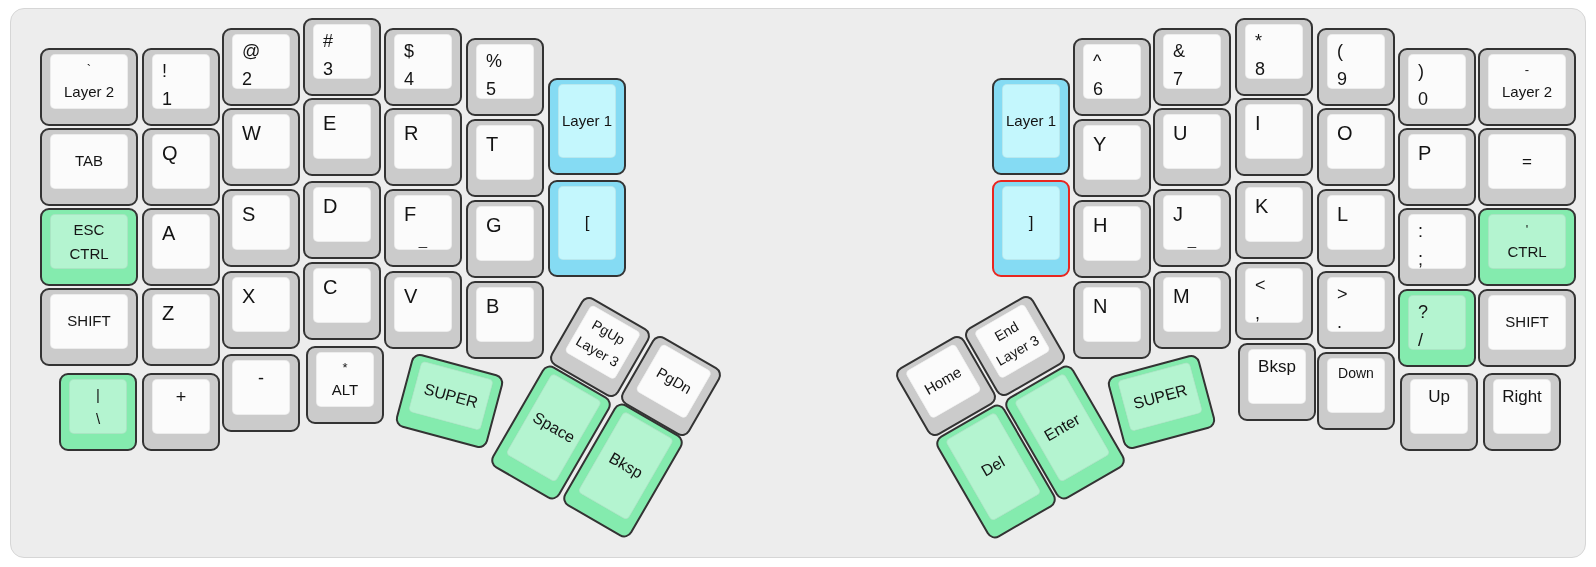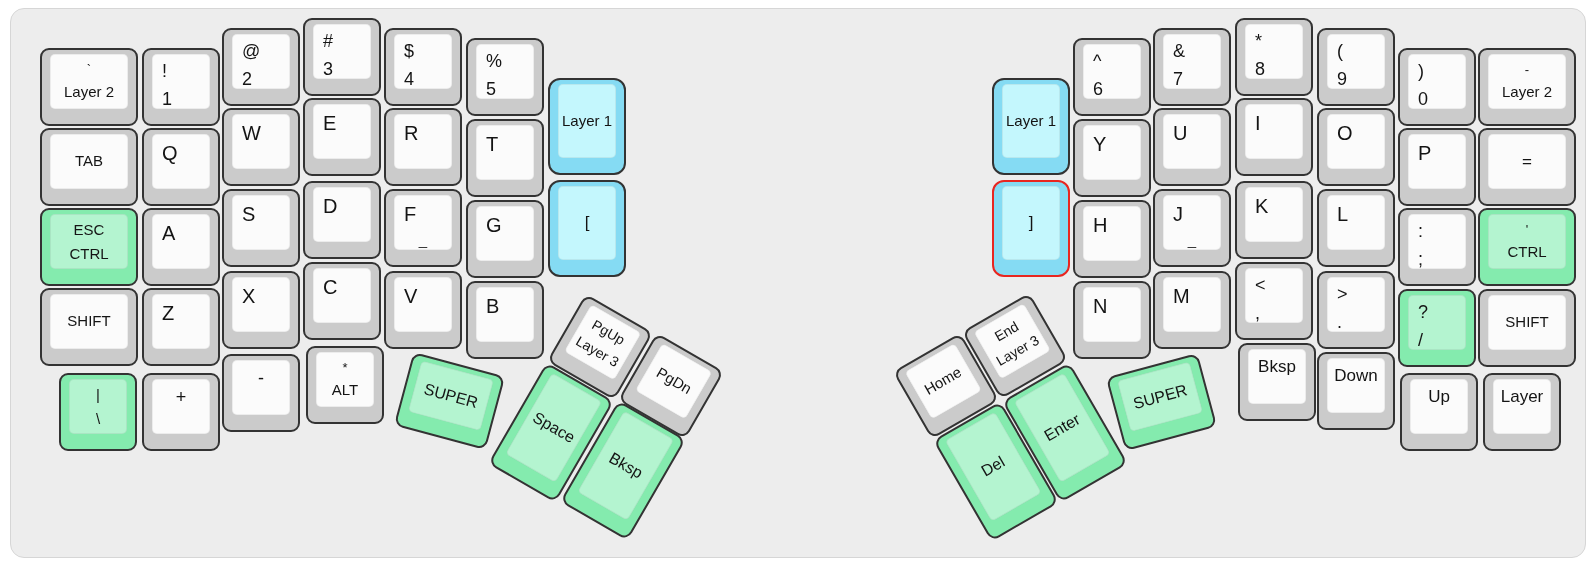--- a/index.html
+++ b/index.html
@@ -15,21 +15,21 @@
     border-radius:14px;box-sizing:border-box;
   }
   .key{
     position:absolute;box-sizing:border-box;
     border:2px solid var(--kborder,#333);
     border-radius:9px;
     transform-origin:50% 50%;
   }
   .key.gray{background:var(--gray,#cbcbcb);}
   .key.green{background:var(--green,#84ebae);}
-  .key.blue{background:var(--blue,#85dbf3);border-radius:12px;}
+  .key.blue{background:var(--blue,#85dbf3);}
   .cap{
     position:absolute;left:8px;right:8px;top:4px;bottom:15px;
     border-radius:5px;display:flex;flex-direction:column;
     border:1px solid rgba(0,0,0,0.06);box-sizing:border-box;
     font-size:18px;line-height:1.5;
   }
   .key.gray .cap{background:var(--grayCap,#fbfbfb);}
   .key.green .cap{background:var(--greenCap,#b4f4d0);}
   .key.blue .cap{background:var(--blueCap,#c4f7fd);}
   .lp-tl .cap{align-items:flex-start;justify-content:flex-start;
@@ -331,21 +331,21 @@
           <span class="legend-line">L</span>
         </div>
       </div>
       <div class="key gray lp-tl" style="left: 1317px; top: 271px; width: 78px; height: 78px;">
         <div class="cap">
           <span class="legend-line">&gt;</span>
           <span class="legend-line">.</span>
         </div>
       </div>
       <div class="key gray lp-tc" style="left: 1317px; top: 352px; width: 78px; height: 78px;">
-        <div class="cap" style="font-size: 17px;">
+        <div class="cap" style="font-size: 14px;">
           <span class="legend-line">Down</span>
         </div>
       </div>
       <div class="key gray lp-tl" style="left: 1398px; top: 48px; width: 78px; height: 78px;">
         <div class="cap">
           <span class="legend-line">)</span>
           <span class="legend-line">0</span>
         </div>
       </div>
       <div class="key gray lp-tl" style="left: 1398px; top: 128px; width: 78px; height: 78px;">
@@ -387,21 +387,21 @@
           <span class="legend-line" style="font-size: 15px;">CTRL</span>
         </div>
       </div>
       <div class="key gray lp-c" style="left: 1478px; top: 289px; width: 98px; height: 78px;">
         <div class="cap" style="font-size: 15px;">
           <span class="legend-line">SHIFT</span>
         </div>
       </div>
       <div class="key gray lp-tc" style="left: 1483px; top: 373px; width: 78px; height: 78px;">
         <div class="cap" style="font-size: 17px;">
-          <span class="legend-line">Layer</span>
+          <span class="legend-line">Right</span>
         </div>
       </div>
       <div class="key gray lp-c" style="left: 907px; top: 347px; width: 78px; height: 78px; transform: rotate(-30deg);">
         <div class="cap" style="font-size: 15px;">
           <span class="legend-line">Home</span>
         </div>
       </div>
       <div class="key gray lp-cs" style="left: 976px; top: 307px; width: 78px; height: 78px; transform: rotate(-30deg);">
         <div class="cap" style="font-size: 14px;">
           <span class="legend-line">End</span>

